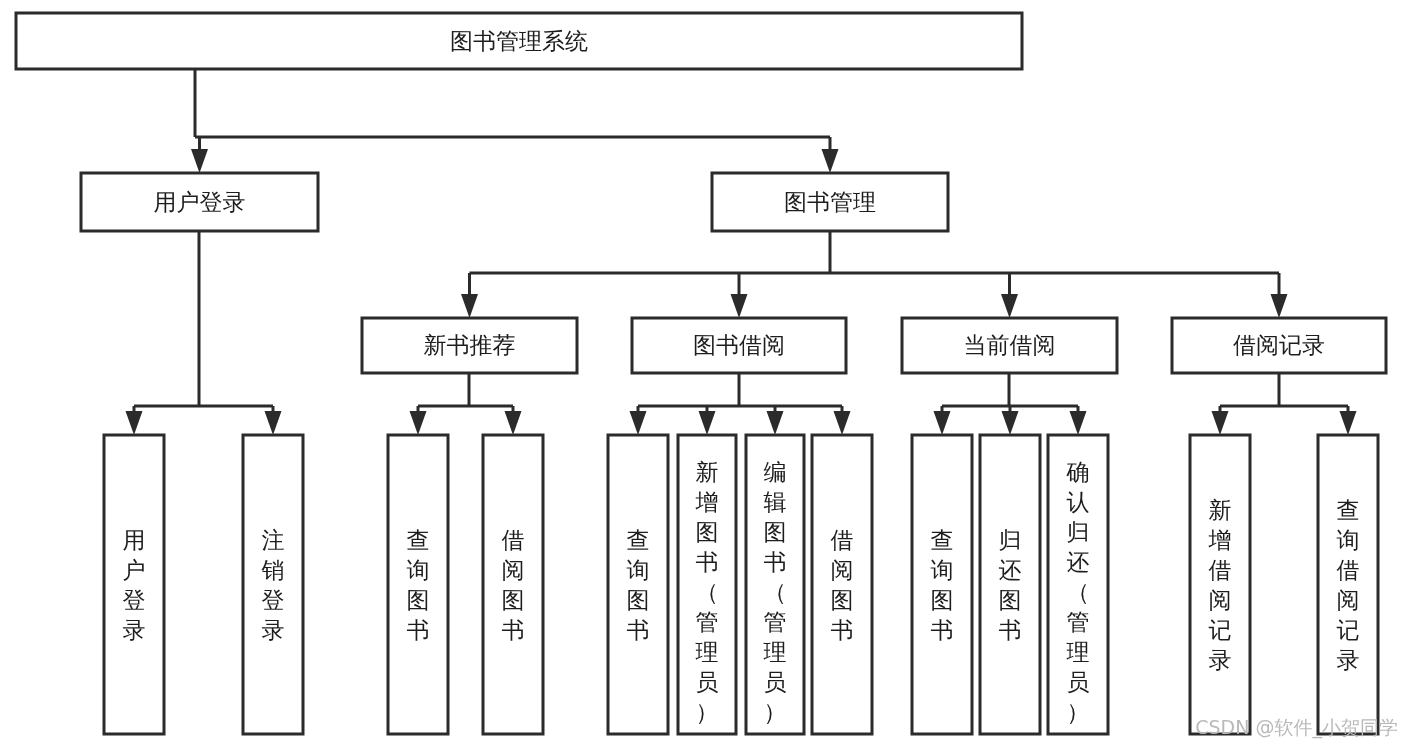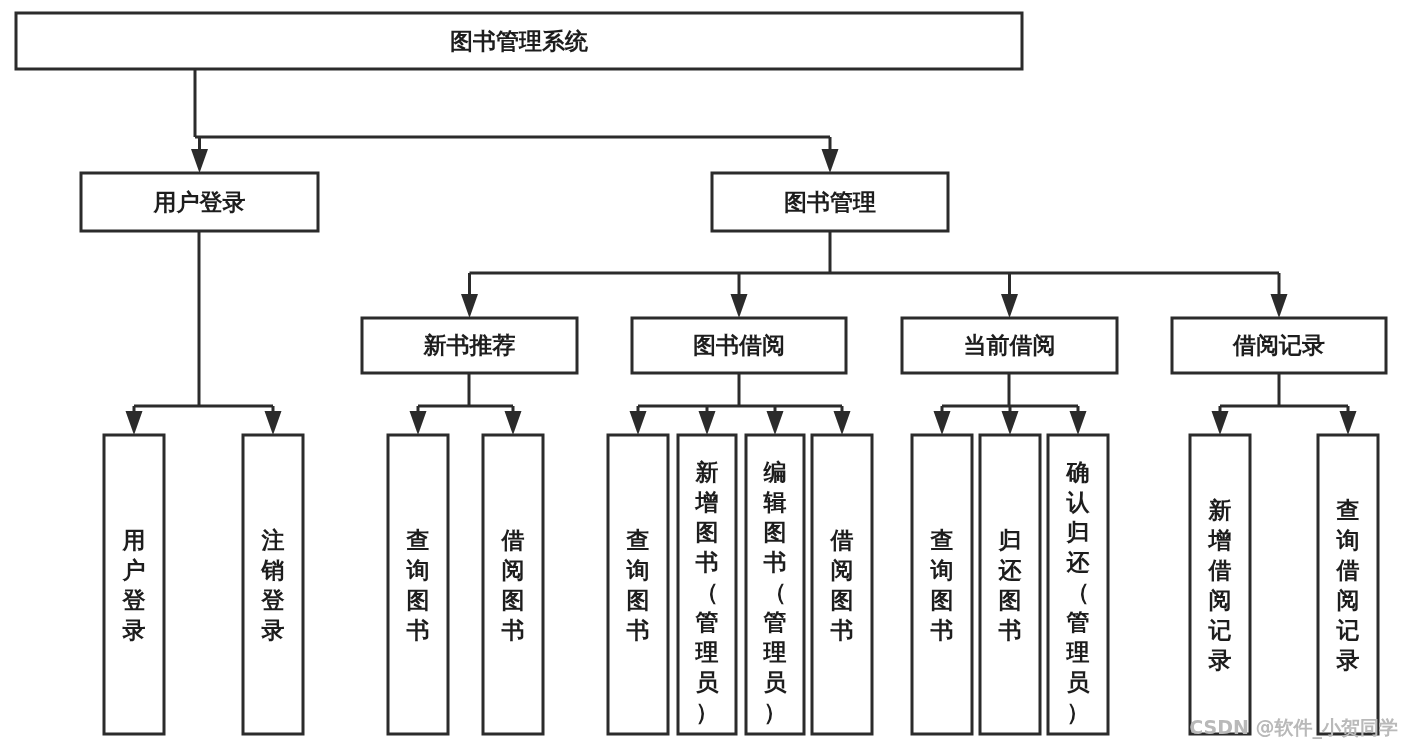--- a/index.html
+++ b/index.html
@@ -14,21 +14,20 @@
     font-family: "DejaVu Sans", "Liberation Sans", sans-serif;
     overflow: hidden;
     position: relative;
   }
   #diagram-root {
     position: absolute;
     left: 0;
     top: 0;
     width: 1405px;
     height: 716px;
-    font-weight: bold;
   }
   svg#tree-svg {
     display: block;
     width: 1405px;
     height: 747px;
     background: #ffffff;
   }
   .node-rect {
     fill: #ffffff;
     stroke: #2b2b2b;

